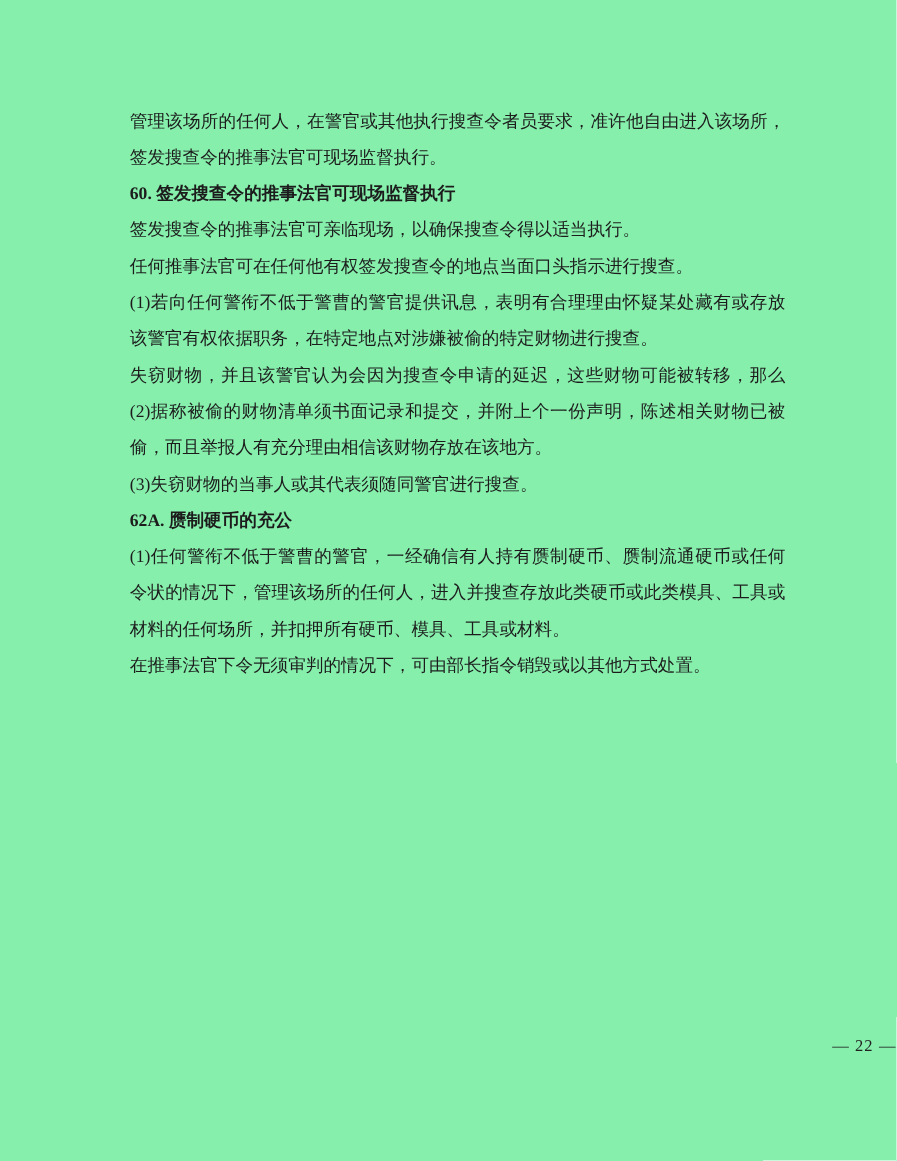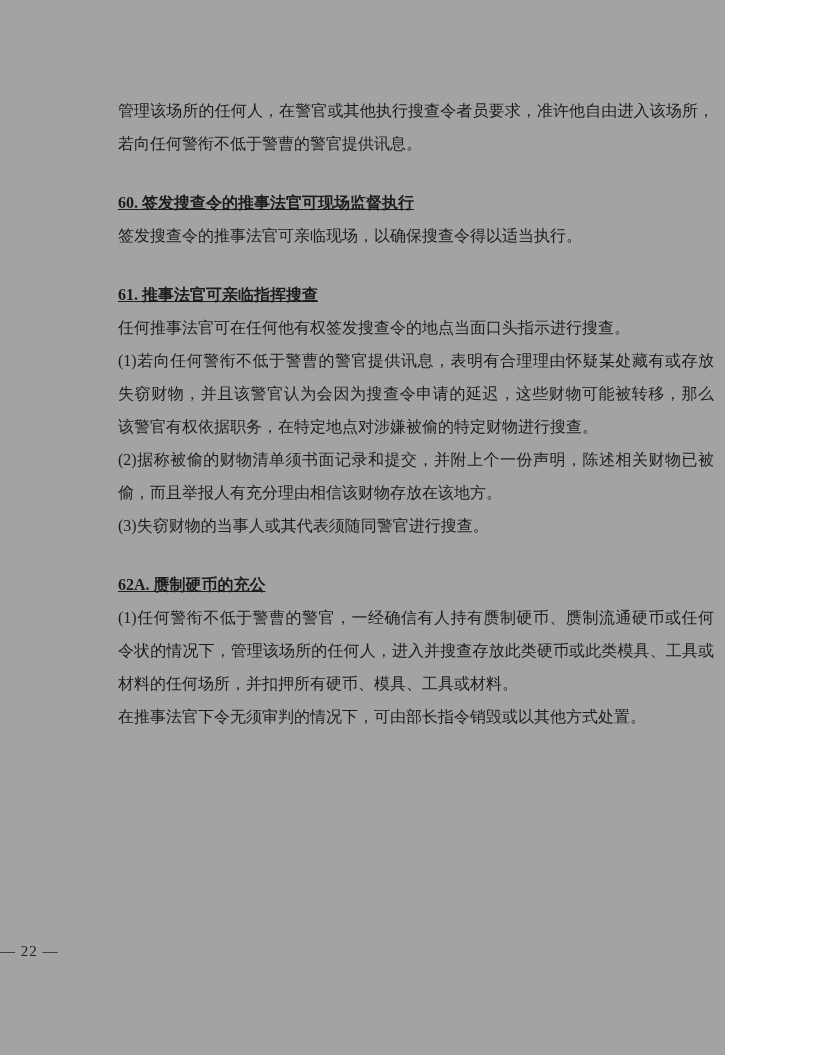--- a/index.html
+++ b/index.html
@@ -2,23 +2,23 @@
 <html><head>
 <meta charset="utf-8">
 <style>
   html, body {
     margin: 0;
     padding: 0;
     background: #ffffff;
   }
   .page {
     position: relative;
-    width: 725px;
+    width: 815px;
     height: 1055px;
-    background: #a3a3a3;
+    background: #86efac;
     overflow: hidden;
     font-family: "Liberation Serif", "DejaVu Serif", serif;
     color: #1c1c1c;
   }
   .content {
     position: absolute;
     left: 118px;
     top: 94px;
     width: 596px;
   }
@@ -29,68 +29,65 @@
     text-justify: inter-character;
     white-space: normal;
   }
   .line.fill {
     text-align-last: justify;
   }
   .heading {
     font-size: 16px;
     line-height: 33px;
     font-weight: bold;
-    margin-top: 26px;
-    text-decoration: underline;
   }
   .para {
     margin: 0;
   }
   .footer {
     position: absolute;
     left: 0;
     right: 0;
     top: 940px;
-    text-align: left;
+    text-align: right;
     font-size: 15px;
     line-height: 22px;
     color: #222222;
     letter-spacing: 1px;
   }
 </style>
 </head>
 <body>
 
 <div class="page">
   <div class="content">
 
     <div class="para">
       <div class="line fill">管理该场所的任何人，在警官或其他执行搜查令者员要求，准许他自由进入该场所，</div>
-      <div class="line">若向任何警衔不低于警曹的警官提供讯息。</div>
+      <div class="line">签发搜查令的推事法官可现场监督执行。</div>
     </div>
 
     <div class="section">
       <div class="heading">60. 签发搜查令的推事法官可现场监督执行</div>
       <div class="para">
         <div class="line">签发搜查令的推事法官可亲临现场，以确保搜查令得以适当执行。</div>
       </div>
     </div>
 
     <div class="section">
-      <div class="heading">61. 推事法官可亲临指挥搜查</div>
       <div class="para">
         <div class="line">任何推事法官可在任何他有权签发搜查令的地点当面口头指示进行搜查。</div>
       </div>
     </div>
 
     <div class="section">
       <div class="para">
         <div class="line fill">(1)若向任何警衔不低于警曹的警官提供讯息，表明有合理理由怀疑某处藏有或存放</div>
+        <div class="line">该警官有权依据职务，在特定地点对涉嫌被偷的特定财物进行搜查。</div>
         <div class="line fill">失窃财物，并且该警官认为会因为搜查令申请的延迟，这些财物可能被转移，那么</div>
-        <div class="line">该警官有权依据职务，在特定地点对涉嫌被偷的特定财物进行搜查。</div>
       </div>
       <div class="para">
         <div class="line fill">(2)据称被偷的财物清单须书面记录和提交，并附上个一份声明，陈述相关财物已被</div>
         <div class="line">偷，而且举报人有充分理由相信该财物存放在该地方。</div>
       </div>
       <div class="para">
         <div class="line">(3)失窃财物的当事人或其代表须随同警官进行搜查。</div>
       </div>
     </div>
 

